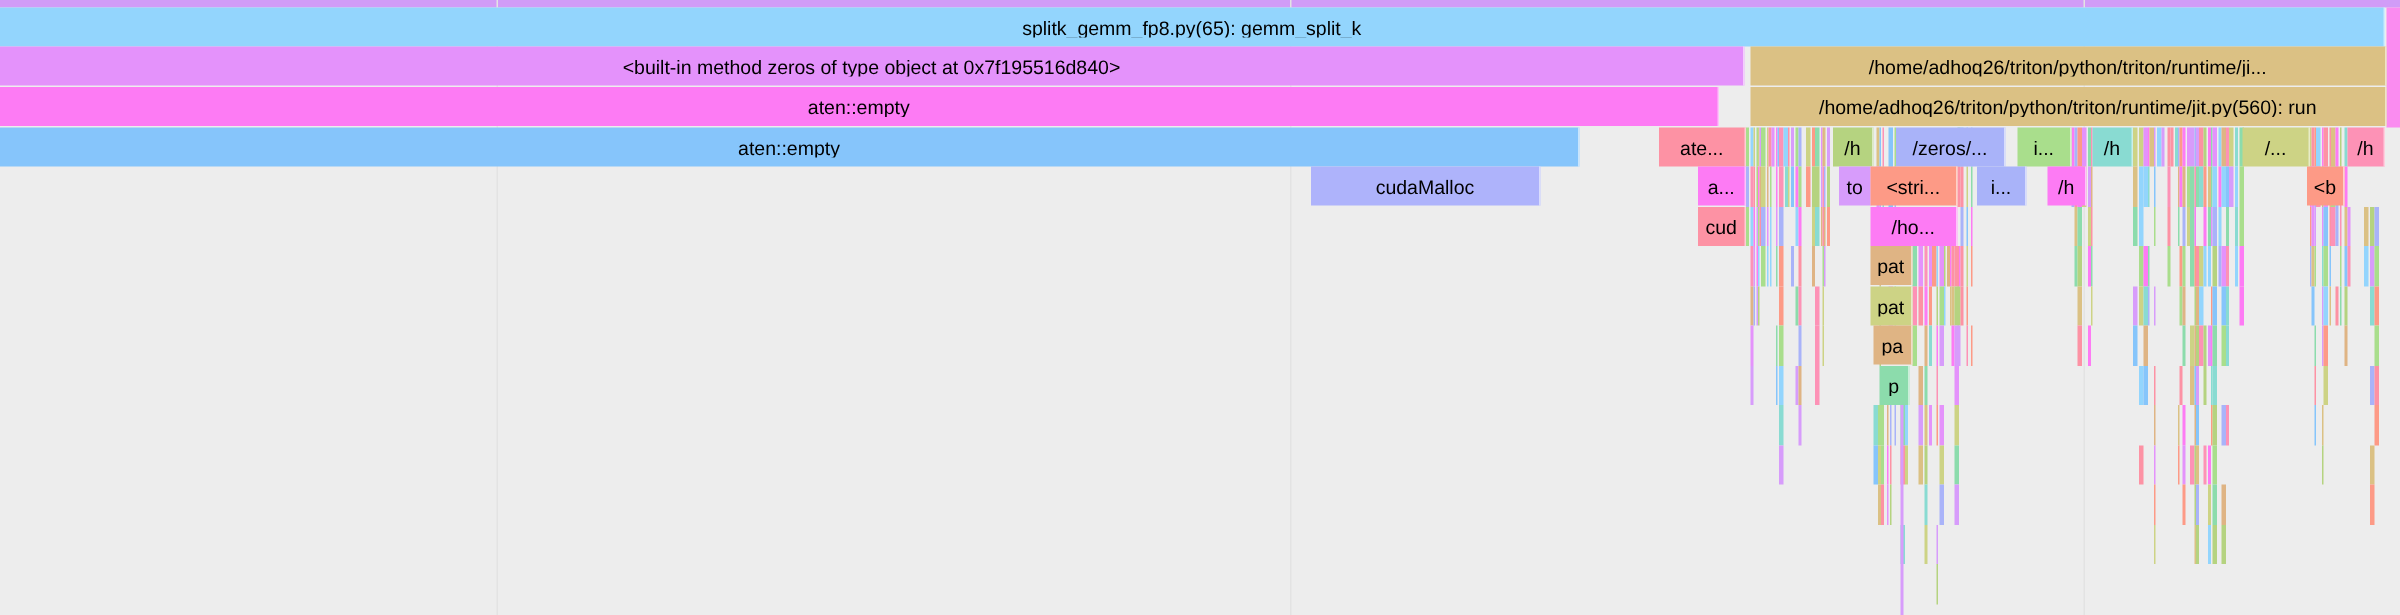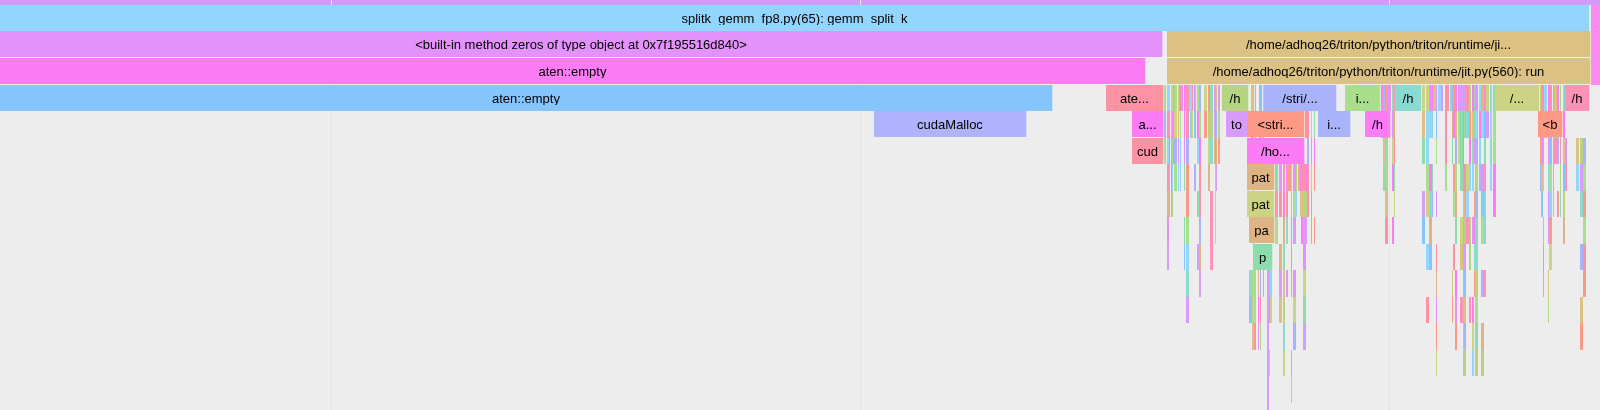--- a/index.html
+++ b/index.html
@@ -566,21 +566,21 @@
       <div class="frame" title="aten::empty" style="left: 0px; top: 85px; width: 1053px; height: 26px; background: rgb(134, 197, 251);">
         <span class="lbl">aten::empty</span>
       </div>
       <div class="frame" title="ate..." style="left: 1106px; top: 85px; width: 58px; height: 26px; background: rgb(253, 146, 164);">
         <span class="lbl">ate...</span>
       </div>
       <div class="frame" title="/h" style="left: 1222px; top: 85px; width: 27px; height: 26px; background: rgb(181, 211, 128);">
         <span class="lbl">/h</span>
       </div>
       <div class="frame" title="/home/..." style="left: 1264px; top: 85px; width: 73px; height: 26px; background: rgb(169, 179, 249);">
-        <span class="lbl">/stri/...</span>
+        <span class="lbl">/zeros/...</span>
       </div>
       <div class="frame" title="i..." style="left: 1345px; top: 85px; width: 36px; height: 26px; background: rgb(169, 222, 140);">
         <span class="lbl">i...</span>
       </div>
       <div class="frame" title="/h" style="left: 1395px; top: 85px; width: 27px; height: 26px; background: rgb(137, 219, 210);">
         <span class="lbl">/h</span>
       </div>
       <div class="frame" title="/..." style="left: 1495px; top: 85px; width: 45px; height: 26px; background: rgb(205, 211, 133);">
         <span class="lbl">/...</span>
       </div>

